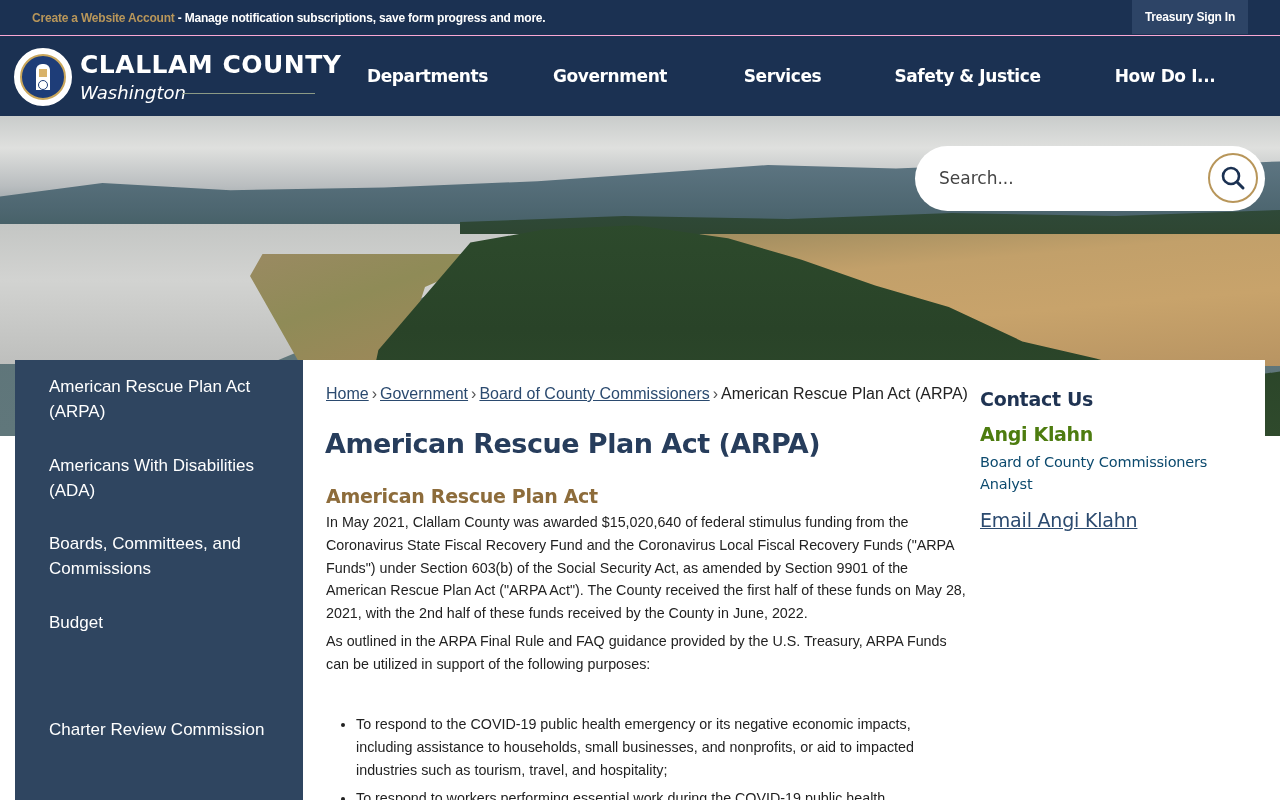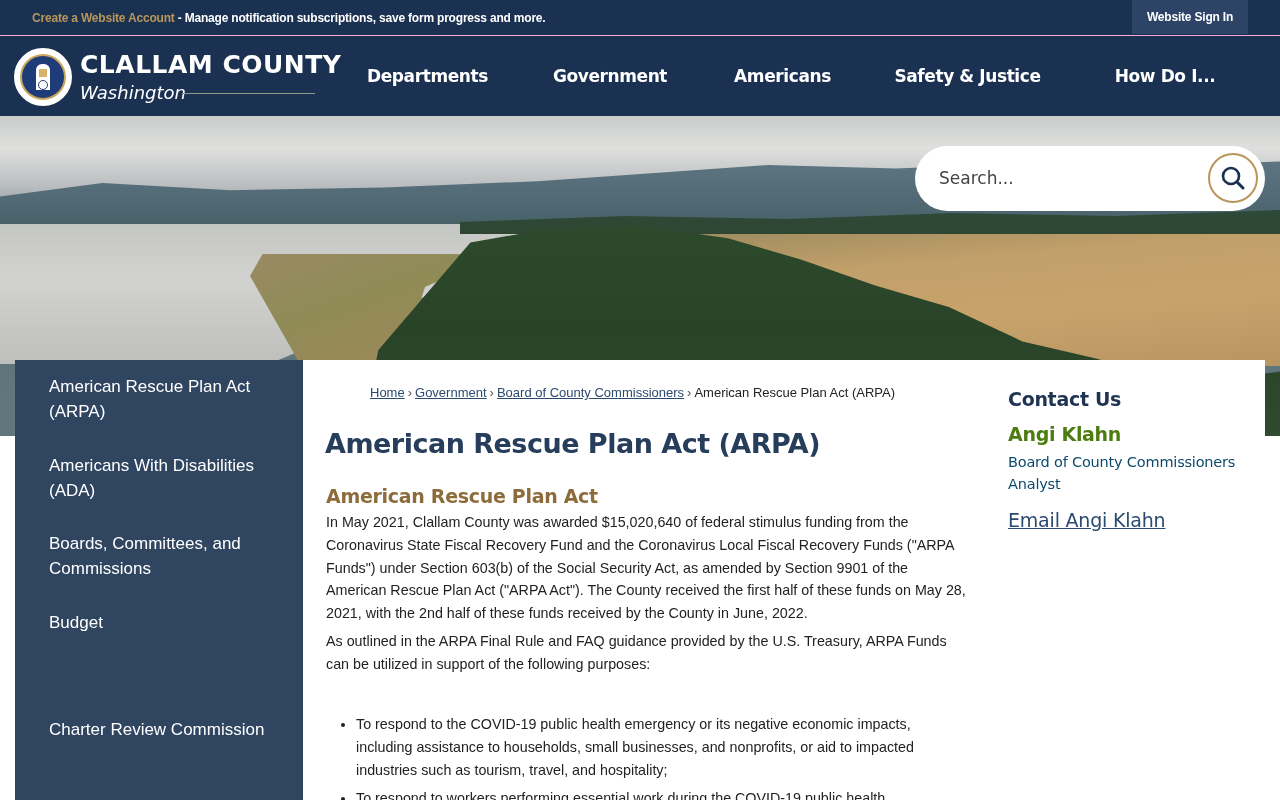--- a/index.html
+++ b/index.html
@@ -125,21 +125,21 @@
     .sidenav-item {
       position: absolute; left: 34px; width: 230px; color: #ffffff; font-size: 17px; line-height: 25px;
       cursor: pointer;
     }
 
     
     .content {
       position: absolute; left: 303px; top: 360px; width: 962px; height: 440px; background: #ffffff;
     }
     .breadcrumb {
-      position: absolute; left: 23px; top: 25px; font-size: 13px; color: #222222; white-space: nowrap; margin-left: 44px;
+      position: absolute; left: 23px; top: 25px; font-size: 16px; color: #222222; white-space: nowrap;
     }
     .breadcrumb a { color: #2b4a6f; text-decoration: underline; cursor: pointer; }
     .breadcrumb .sep { color: #555555; margin: 0 3px; }
     .page-title {
       position: absolute; left: 22px; top: 68px; font-size: 27px; font-weight: bold; color: #273d5c;
       white-space: nowrap; font-family: "DejaVu Sans", sans-serif; letter-spacing: -0.5px;
     }
     .section-title {
       position: absolute; left: 23px; top: 125px; font-size: 19px; font-weight: bold; color: #8d6c3b;
       white-space: nowrap; font-family: "DejaVu Sans", sans-serif; letter-spacing: -0.3px;
@@ -147,21 +147,21 @@
     .para {
       position: absolute; left: 23px; width: 640px; font-size: 14.3px; line-height: 22.8px; color: #222222;
     }
     .bullets {
       position: absolute; left: 23px; top: 353px; width: 640px; font-size: 14.3px; line-height: 23px;
       color: #222222; padding-left: 30px;
     }
     .bullets li { margin-bottom: 5px; }
 
     
-    .contact { position: absolute; left: 705px; top: 28px; width: 250px; }
+    .contact { position: absolute; left: 677px; top: 28px; width: 250px; }
     .contact-heading {
       font-size: 19px; font-weight: bold; color: #1f3352; font-family: "DejaVu Sans", sans-serif; letter-spacing: -0.3px;
     }
     .contact-name {
       margin-top: 13px; font-size: 19px; font-weight: bold; color: #4d7c0f; font-family: "DejaVu Sans", sans-serif; letter-spacing: -0.3px;
     }
     .contact-role {
       margin-top: 6px; font-size: 14.5px; line-height: 22px; color: #0c4a6e; font-family: "DejaVu Sans", sans-serif; letter-spacing: -0.2px;
     }
     .contact-email {
@@ -169,39 +169,39 @@
       font-family: "DejaVu Sans", sans-serif; letter-spacing: -0.2px; cursor: pointer;
     }
   </style>
 </head>
 <body>
 
 <div class="utility-bar">
   <div class="utility-text">
     <a class="account-link">Create a Website Account</a><span> - Manage notification subscriptions, save form progress and more.</span>
   </div>
-  <div class="signin-btn">Website Sign In</div>
+  <div class="signin-btn">Treasury Sign In</div>
 </div>
 
 <div class="header">
   <a class="logo">
     <div class="seal">
       <div class="seal-inner">
         <div class="seal-tower"></div>
         <div class="seal-clock"></div>
       </div>
     </div>
     <div class="logo-title">CLALLAM COUNTY</div>
     <div class="logo-sub">Washington</div>
     <div class="logo-rule"></div>
   </a>
   <nav class="main-nav">
     <div class="nav-item" style="width:175px;">Departments</div>
     <div class="nav-item" style="width:190px;">Government</div>
-    <div class="nav-item" style="width:155px;">Americans</div>
+    <div class="nav-item" style="width:155px;">Services</div>
     <div class="nav-item" style="width:215px;">Safety &amp; Justice</div>
     <div class="nav-item" style="width:180px;">How Do I...</div>
   </nav>
 </div>
 
 <div class="hero">
   <div class="mountains"></div>
   <div class="water"></div>
   <div class="fields"></div>
   <div class="treeline"></div>

